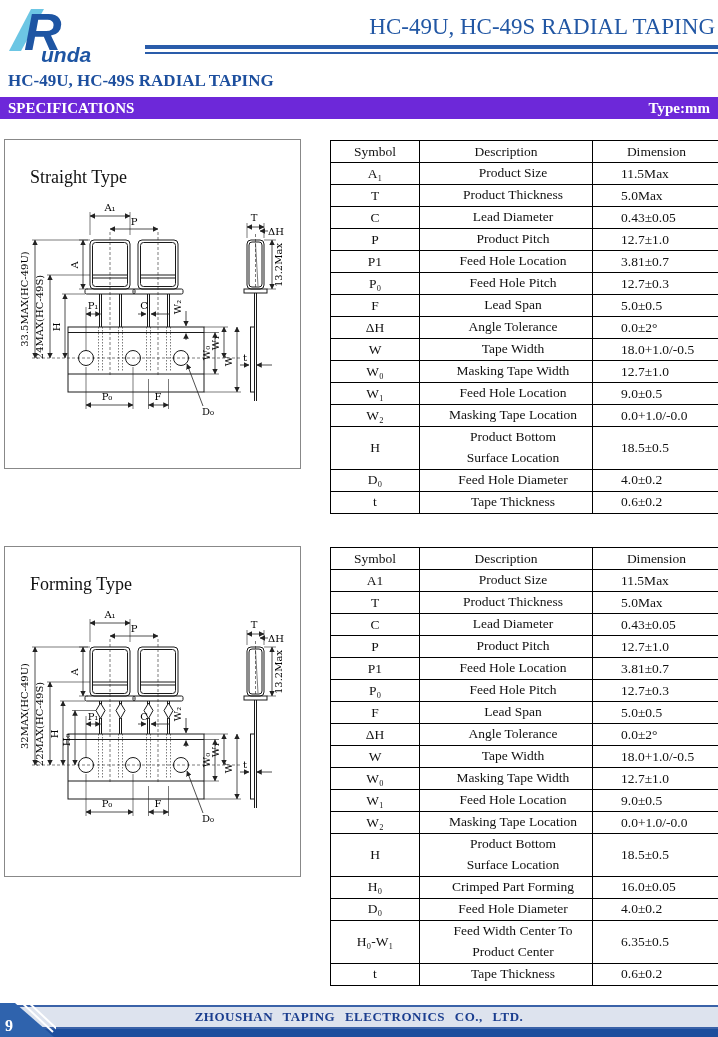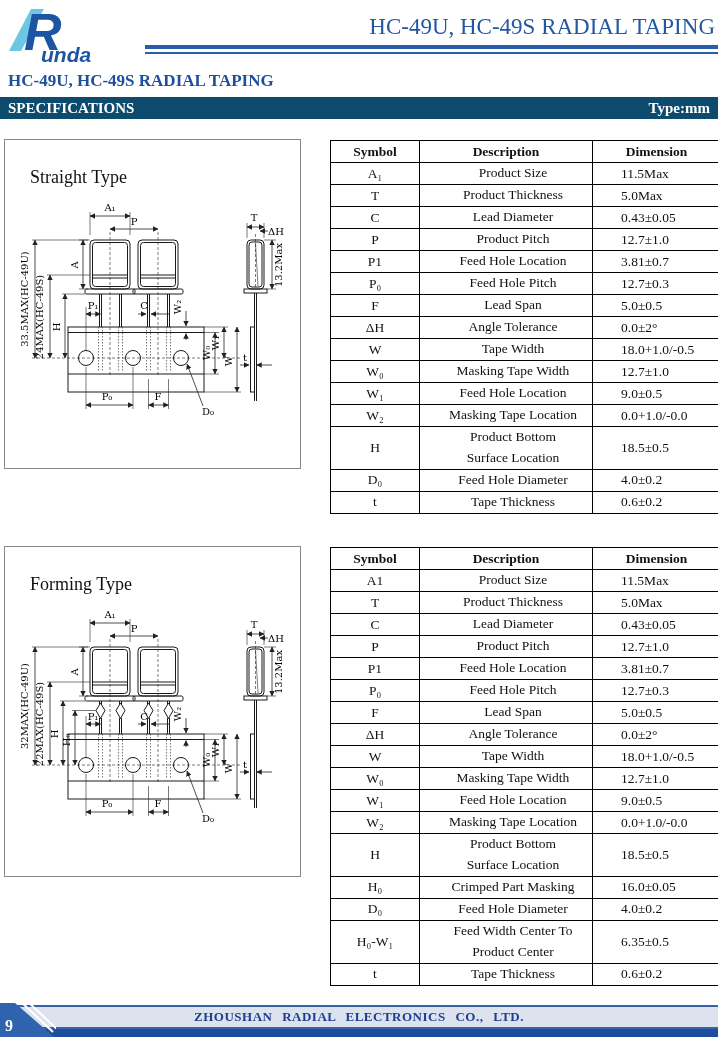--- a/index.html
+++ b/index.html
@@ -5,41 +5,41 @@
   html,body{margin:0;padding:0;}
   body{width:718px;height:1037px;position:relative;background:#fff;overflow:hidden;
        font-family:"Liberation Serif","DejaVu Serif",serif;color:#111;}
   .abs{position:absolute;}
 
   
   .doc-title{position:absolute;top:14px;right:3px;font-size:23px;color:#2257a4;}
   .hl1{position:absolute;left:145px;top:45px;right:0;height:4px;background:#2a5caa;}
   .hl2{position:absolute;left:145px;top:52px;right:0;height:2px;background:#2a5caa;}
   .section-title{position:absolute;left:8px;top:71px;font-size:17px;font-weight:bold;color:#1d4f9e;}
-  .spec-bar{position:absolute;left:0;top:97px;width:718px;height:22px;background:#0c4a6e;
+  .spec-bar{position:absolute;left:0;top:97px;width:718px;height:22px;background:#6d28d9;
             display:flex;justify-content:space-between;align-items:center;box-sizing:border-box;
             padding:0 8px;color:#fff;font-weight:bold;font-size:15px;}
 
   
   svg.diag{position:absolute;background:#fff;}
   .shp{stroke:#1a1a1a;fill:none;stroke-width:1;}
   .ext{stroke:#222;fill:none;stroke-width:0.6;}
   .dash{stroke:#222;fill:none;stroke-width:0.6;stroke-dasharray:3 2;}
   .dot{stroke:#222;fill:none;stroke-width:0.6;stroke-dasharray:1.5 1.5;}
   .dim{stroke:#222;fill:none;stroke-width:0.8;marker-start:url(#arr);marker-end:url(#arr);}
   .dimE{stroke:#222;fill:none;stroke-width:0.8;marker-end:url(#arr);}
   .lbl{font-family:"DejaVu Serif","Liberation Serif",serif;font-size:10px;fill:#000;}
   .lblsm{font-family:"DejaVu Serif","Liberation Serif",serif;font-size:10px;fill:#000;}
   .dtitle{font-family:"Liberation Serif","DejaVu Serif",serif;font-size:18px;fill:#111;}
 
   
   .spec-table{position:absolute;border-collapse:collapse;table-layout:fixed;width:387px;
               font-family:"Liberation Serif","DejaVu Serif",serif;font-size:13.5px;color:#111;background:#fff;}
   .spec-table th,.spec-table td{border:1px solid #000;height:21px;padding:0;vertical-align:middle;}
-  .spec-table th{font-weight:bold;text-align:center;}
+  .spec-table th{font-weight:normal;text-align:center;}
   .spec-table th:nth-child(1){width:88px;}
   .spec-table th:nth-child(2){width:172px;text-align:center;}
   .spec-table th:nth-child(3){width:127px;}
   td.col-sym{text-align:center;}
   td.col-desc{text-align:center;padding-left:14px;white-space:pre-line;line-height:1.55;}
   td.col-dim{text-align:left;padding-left:28px;}
 
   
   .footer-bar{position:absolute;left:0;top:1005px;width:718px;height:24px;background:#dde3ee;
               border-top:2px solid #3a62a8;border-bottom:2px solid #3a62a8;box-sizing:border-box;
@@ -534,21 +534,21 @@
         <td class="col-dim">0.0+1.0/-0.0</td>
       </tr>
       <tr>
         <td class="col-sym">H</td>
         <td class="col-desc">Product Bottom
 Surface Location</td>
         <td class="col-dim">18.5±0.5</td>
       </tr>
       <tr>
         <td class="col-sym">H₀</td>
-        <td class="col-desc">Crimped Part Masking</td>
+        <td class="col-desc">Crimped Part Forming</td>
         <td class="col-dim">16.0±0.05</td>
       </tr>
       <tr>
         <td class="col-sym">D₀</td>
         <td class="col-desc">Feed Hole Diameter</td>
         <td class="col-dim">4.0±0.2</td>
       </tr>
       <tr>
         <td class="col-sym">H₀-W₁</td>
         <td class="col-desc">Feed Width Center To
@@ -557,21 +557,21 @@
       </tr>
       <tr>
         <td class="col-sym">t</td>
         <td class="col-desc">Tape Thickness</td>
         <td class="col-dim">0.6±0.2</td>
       </tr>
     </tbody>
   </table>
 
 <div class="footer-bar">
-  <span class="footer-co">ZHOUSHAN RADIAL ELECTRONICS CO., LTD.</span>
+  <span class="footer-co">ZHOUSHAN TAPING ELECTRONICS CO., LTD.</span>
 </div>
 <div class="footer-strip"></div>
 <svg class="page-tag" width="56" height="35">
   <polygon points="0,1 15,1 54,35 0,35" fill="#2f63ad"></polygon>
   <line x1="19" y1="-2" x2="53" y2="30" stroke="#fff" stroke-width="2"></line>
   <line x1="26" y1="-2" x2="60" y2="30" stroke="#fff" stroke-width="2"></line>
   <text x="5" y="29" fill="#fff" font-family="Liberation Serif, serif" font-weight="bold" font-size="16">9</text>
 </svg>
 
 </body></html>

